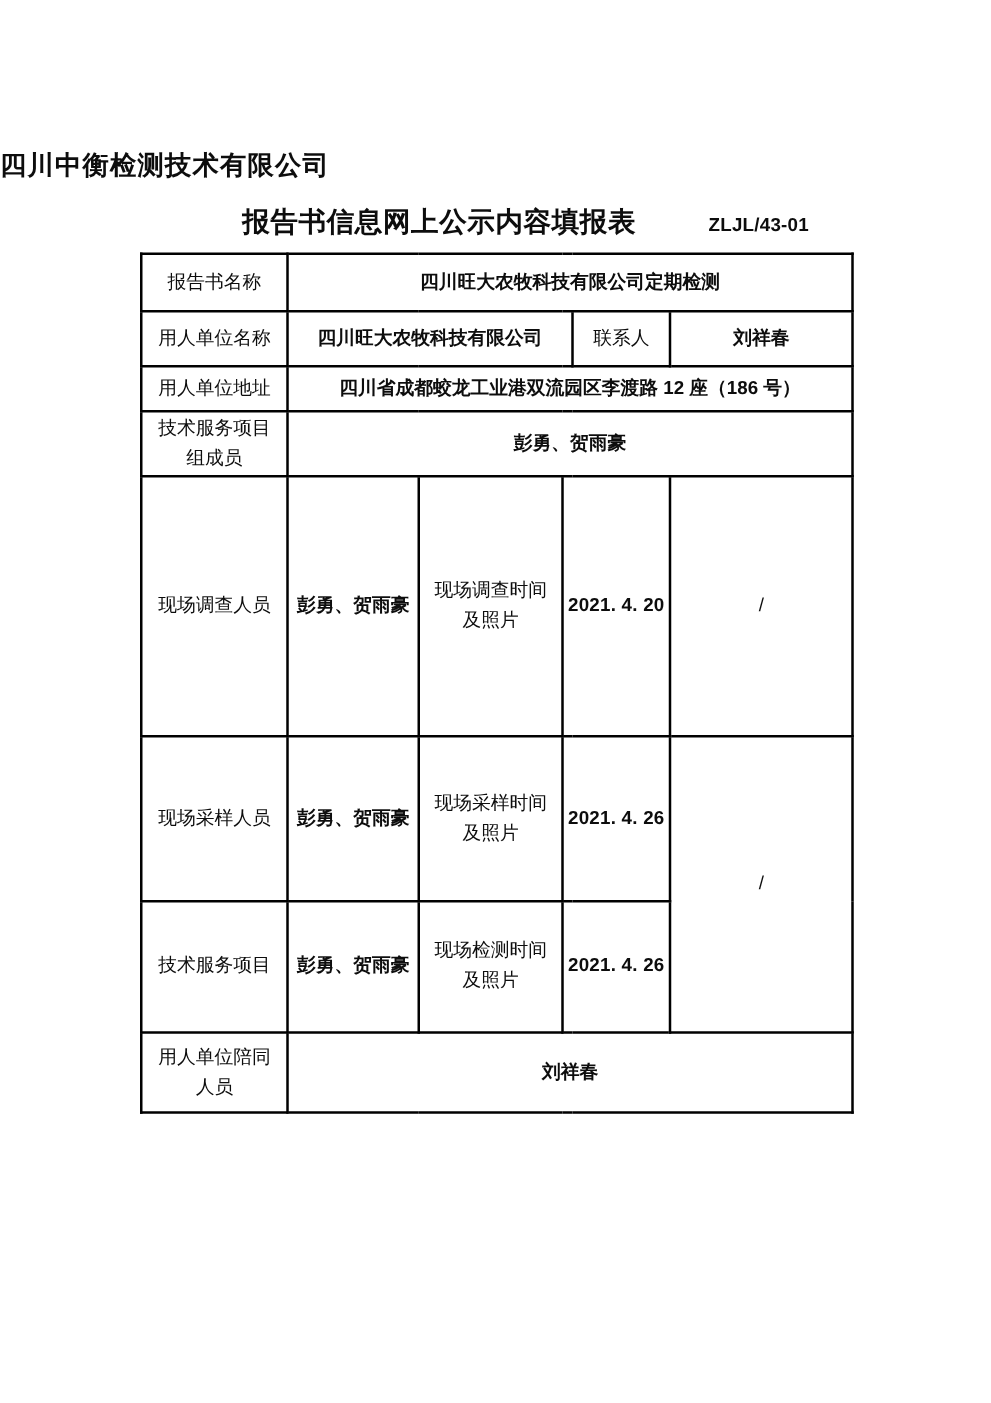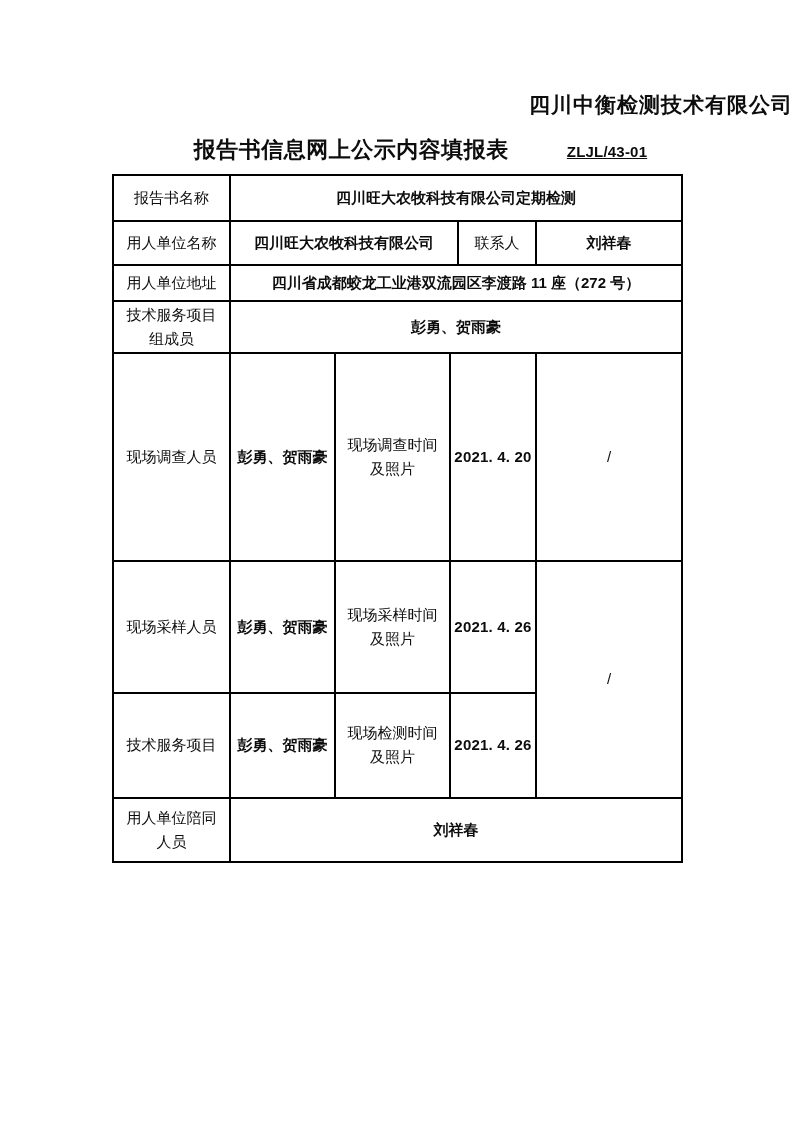--- a/index.html
+++ b/index.html
@@ -15,22 +15,22 @@
     color: #111111;
     overflow: hidden;
   }
   .page {
     position: relative;
     width: 793px;
     height: 1122px;
     background: #ffffff;
   }
   .company-title {
-    padding-top: 92px;
-    text-align: right;
+    padding-top: 120px;
+    text-align: left;
     font-size: 21px;
     font-weight: 700;
     letter-spacing: 1px;
     color: #0d0d0d;
     line-height: 1.2;
   }
   .subtitle-row {
     position: relative;
     left: 24px;
     margin-top: 20px;
@@ -44,21 +44,20 @@
     letter-spacing: 0.5px;
     color: #0d0d0d;
     line-height: 1.2;
   }
   .form-code {
     margin-left: 58px;
     font-size: 15px;
     font-weight: 700;
     letter-spacing: 0.2px;
     color: #0d0d0d;
-    text-decoration: underline;
   }
   table.report-table {
     border-collapse: collapse;
     table-layout: fixed;
     width: 569px;
     margin: 10px 0 0 112px;
   }
   table.report-table td {
     border: 2px solid #000000;
     text-align: center;
@@ -105,21 +104,21 @@
 
     <tr style="height:44px">
       <td class="lbl">用人单位名称</td>
       <td class="val" colspan="3">四川旺大农牧科技有限公司</td>
       <td class="lbl">联系人</td>
       <td class="val">刘祥春</td>
     </tr>
 
     <tr style="height:36px">
       <td class="lbl">用人单位地址</td>
-      <td class="val" colspan="5">四川省成都蛟龙工业港双流园区李渡路 11 座（272 号）</td>
+      <td class="val" colspan="5">四川省成都蛟龙工业港双流园区李渡路 12 座（186 号）</td>
     </tr>
 
     <tr style="height:52px">
       <td class="lbl">技术服务项目
 组成员</td>
       <td class="val" colspan="5">彭勇、贺雨豪</td>
     </tr>
 
     <tr style="height:208px">
       <td class="lbl">现场调查人员</td>

